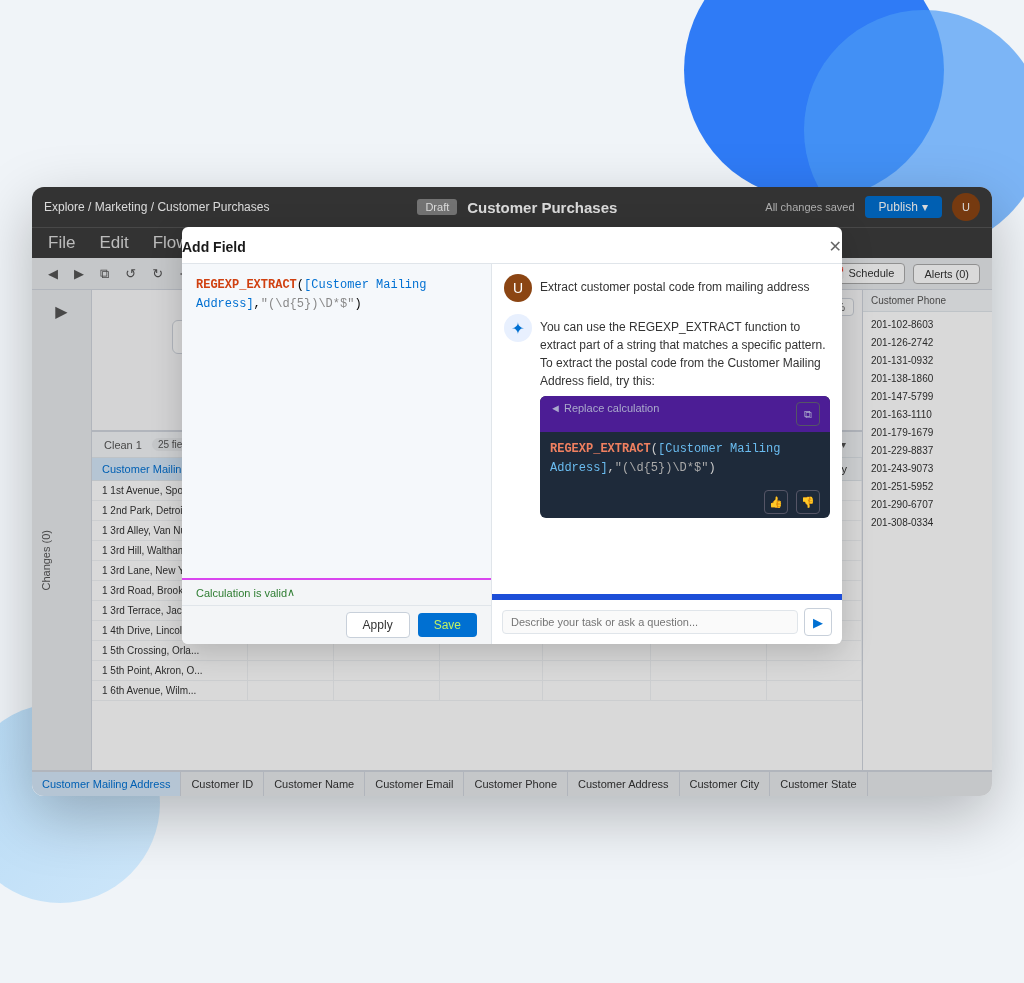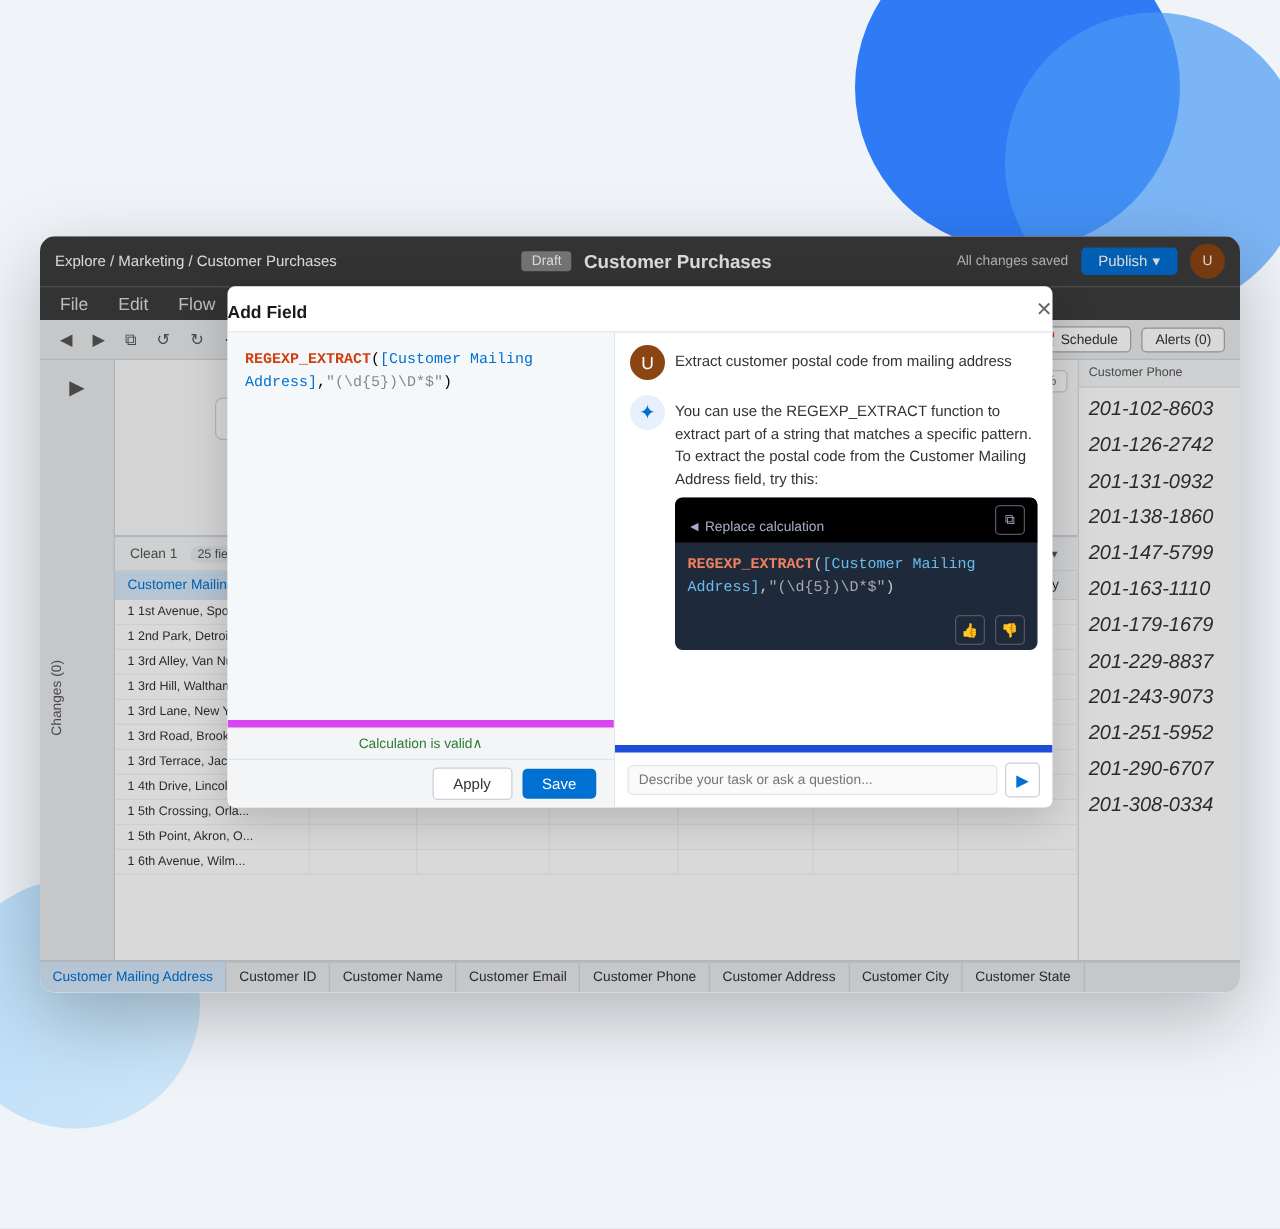--- a/index.html
+++ b/index.html
@@ -138,21 +138,21 @@
     .menu-bar {
       background: #3d3d3d;
       padding: 3px 12px;
       display: flex;
       align-items: center;
       gap: 16px;
       border-top: 1px solid #555;
     }
     .menu-item {
       color: #ddd;
-      font-size: 14px;
+      font-size: 17px;
       cursor: pointer;
       padding: 2px 4px;
     }
 
     
     .toolbar {
       background: #e8eaed;
       padding: 5px 12px;
       display: flex;
       align-items: center;
@@ -329,24 +329,23 @@
     .right-panel-header {
       background: #f3f5f7;
       padding: 5px 8px;
       font-size: 10px;
       color: #555;
       border-bottom: 1px solid #e0e5ea;
       font-weight: 500;
     }
     .phone-list {
       padding: 4px 8px;
-      font-size: 16px;
+      font-size: 10px;
       color: #333;
       line-height: 1.8;
-      font-style: italic;
     }
 
     
     .zoom-indicator {
       position: absolute;
       top: 8px;
       right: 8px;
       font-size: 11px;
       color: #555;
       background: #fff;
@@ -431,24 +430,24 @@
     }
     .formula-string {
       color: #888;
     }
 
     .formula-status {
       padding: 6px 14px;
       font-size: 11px;
       color: #2e7d32;
       background: #f3f5f7;
-      border-top: 6px solid #d946ef;
-      display: flex;
-      align-items: center;
-      justify-content: center;
+      border-top: 2px solid #d946ef;
+      display: flex;
+      align-items: center;
+      justify-content: flex-start;
     }
     .modal-actions {
       padding: 6px 14px;
       display: flex;
       align-items: center;
       justify-content: flex-end;
       gap: 8px;
       background: #f3f5f7;
       border-top: 1px solid #e0e5ea;
     }
@@ -457,21 +456,21 @@
       border: 1px solid #c8d0da;
       color: #333;
       padding: 5px 16px;
       border-radius: 4px;
       font-size: 12px;
       cursor: pointer;
     }
     .save-btn {
       background: #0070d2;
       border: none;
-      color: #ffffff;
+      color: #bef264;
       padding: 5px 16px;
       border-radius: 4px;
       font-size: 12px;
       cursor: pointer;
     }
 
     
     .einstein-panel {
       flex: 1;
       display: flex;
@@ -535,26 +534,26 @@
       padding-top: 4px;
     }
 
     .replace-calculation-box {
       background: #1e2a3a;
       border-radius: 6px;
       overflow: hidden;
       margin-top: 6px;
     }
     .replace-calc-header {
-      background: #000000;
+      background: #4c1d95;
       padding: 6px 10px;
       font-size: 11px;
       color: #aac;
       display: flex;
-      align-items: flex-end;
+      align-items: flex-start;
       justify-content: space-between;
     }
     .replace-calc-body {
       padding: 8px 10px;
       font-family: 'Courier New', monospace;
       font-size: 12px;
       line-height: 1.6;
       color: #ccc;
     }
     .calc-keyword { color: #f08060; font-weight: bold; }

